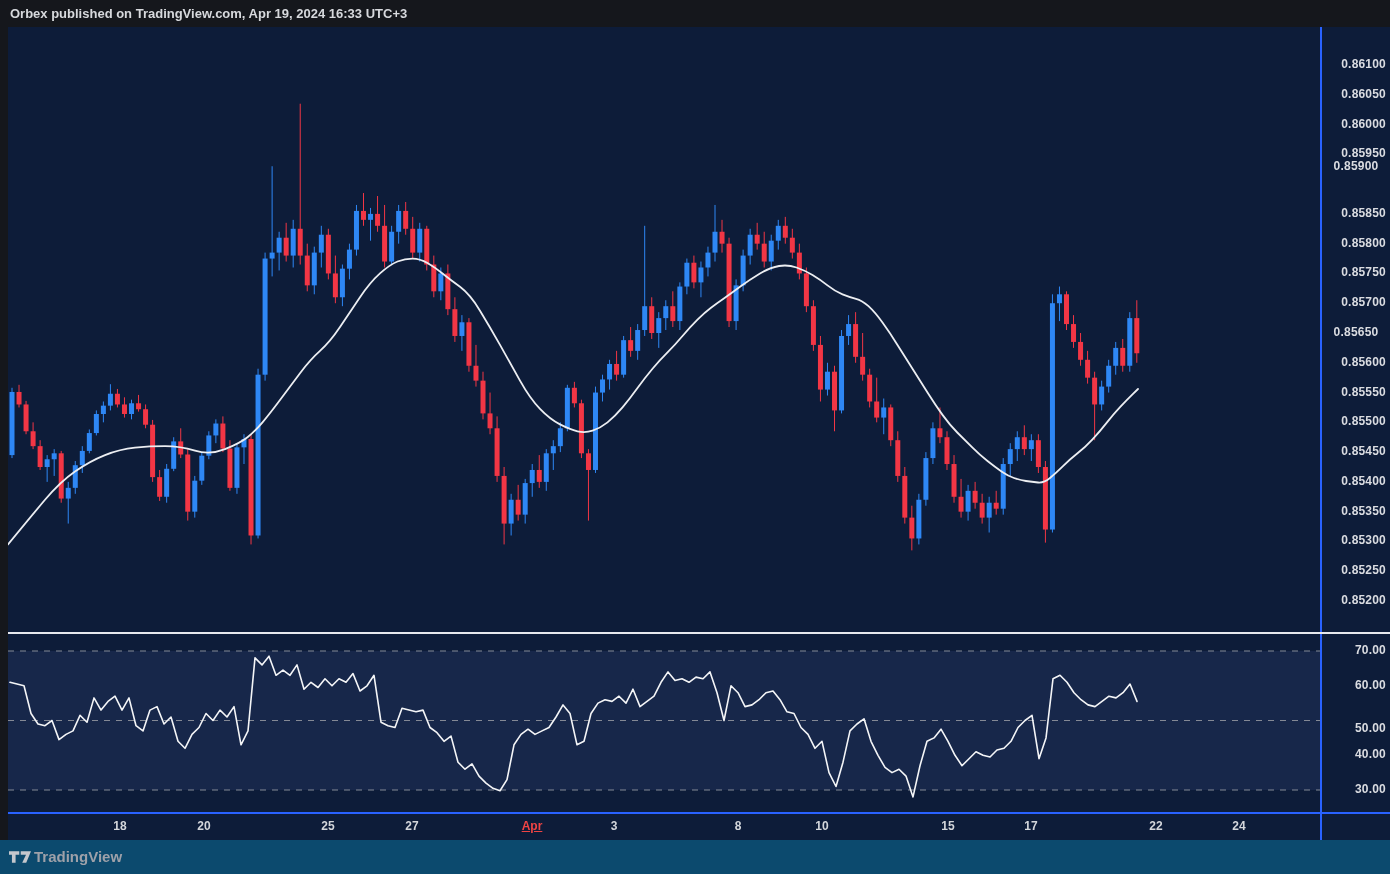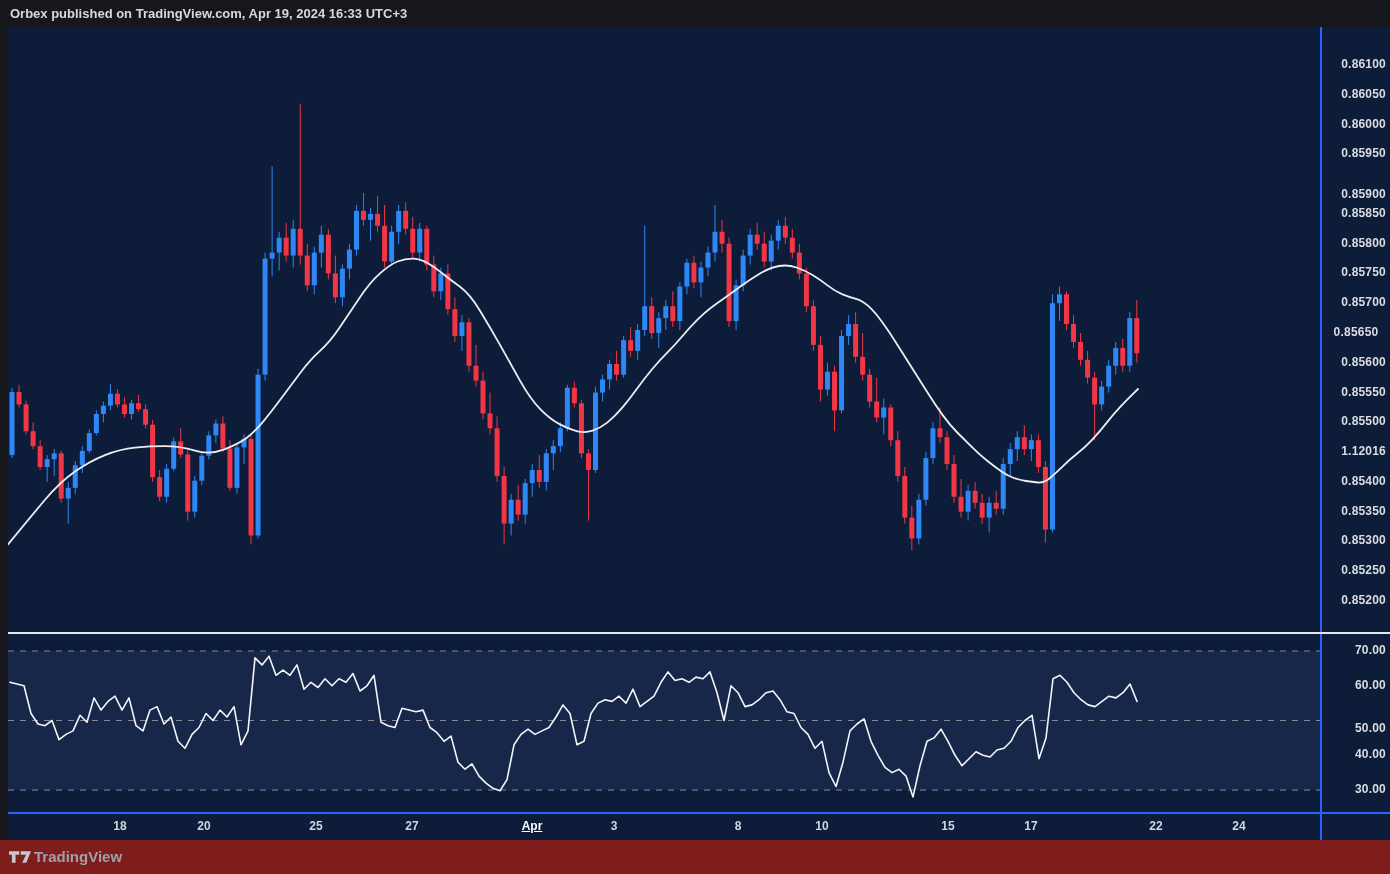--- a/index.html
+++ b/index.html
@@ -19,21 +19,21 @@
   .vline{position:absolute;left:1312px;top:0;width:2px;height:813px;background:#2962ff;z-index:5;}
   .hline-ax{position:absolute;left:0;top:785px;width:1382px;height:2px;background:#2962ff;z-index:5;}
   
   .price-axis{position:absolute;left:1314px;top:0;width:68px;height:785px;}
   .tick-p{position:absolute;right:4px;width:60px;text-align:right;font-size:12px;
           font-weight:600;color:#dadce1;letter-spacing:.2px;white-space:nowrap;}
   .time-axis{position:absolute;left:0;top:787px;width:1382px;height:26px;margin-left:8px;}
   .tick-t{position:absolute;top:5px;transform:translateX(-50%);font-size:12px;
           font-weight:600;color:#d3d6db;white-space:nowrap;}
   
-  .bottombar{position:absolute;left:0;top:840px;width:1390px;height:34px;background:#7f1d1d;}
+  .bottombar{position:absolute;left:0;top:840px;width:1390px;height:34px;background:#0c4a6e;}
   .brand{position:absolute;left:34px;top:8px;font-size:15px;font-weight:700;color:#9ea1a9;}
   .tvlogo{position:absolute;left:9px;top:8px;}
 </style>
 </head>
 <body>
 
 <div class="page">
 
   <div class="titlebar">
     <div class="t">Orbex published on TradingView.com, Apr 19, 2024 16:33 UTC+3</div>
@@ -380,53 +380,53 @@
 
     <div class="vline"></div>
 
     <div class="price-axis">
 
       <div>
           <div class="tick-p" style="top: 30px;">0.86100</div>
           <div class="tick-p" style="top: 59.7778px;">0.86050</div>
           <div class="tick-p" style="top: 89.5556px;">0.86000</div>
           <div class="tick-p" style="top: 119.333px;">0.85950</div>
-          <div class="tick-p" style="top: 160px;">0.85900</div>
+          <div class="tick-p" style="top: 132px; text-align: center;">0.85900</div>
           <div class="tick-p" style="top: 178.889px;">0.85850</div>
           <div class="tick-p" style="top: 208.667px;">0.85800</div>
           <div class="tick-p" style="top: 238.444px;">0.85750</div>
           <div class="tick-p" style="top: 268.222px;">0.85700</div>
           <div class="tick-p" style="top: 298px; text-align: center;">0.85650</div>
           <div class="tick-p" style="top: 327.778px;">0.85600</div>
           <div class="tick-p" style="top: 357.556px;">0.85550</div>
           <div class="tick-p" style="top: 387.333px;">0.85500</div>
-          <div class="tick-p" style="top: 417.111px;">1.12016</div>
+          <div class="tick-p" style="top: 417.111px;">0.85450</div>
           <div class="tick-p" style="top: 446.889px;">0.85400</div>
           <div class="tick-p" style="top: 476.667px;">0.85350</div>
           <div class="tick-p" style="top: 506.444px;">0.85300</div>
           <div class="tick-p" style="top: 536.222px;">0.85250</div>
           <div class="tick-p" style="top: 566px;">0.85200</div>
         </div>
       <div>
           <div class="tick-p" style="top: 616px;">70.00</div>
           <div class="tick-p" style="top: 650.75px;">60.00</div>
           <div class="tick-p" style="top: 694px;">50.00</div>
           <div class="tick-p" style="top: 720.25px;">40.00</div>
           <div class="tick-p" style="top: 755px;">30.00</div>
         </div>
     </div>
 
     <div class="hline-ax"></div>
 
     <div class="time-axis">
         <div class="tick-t" style="left: 104px;">18</div>
         <div class="tick-t" style="left: 188px;">20</div>
-        <div class="tick-t" style="left: 300px; text-align: right;">25</div>
+        <div class="tick-t" style="left: 312px; text-align: right;">25</div>
         <div class="tick-t" style="left: 396px;">27</div>
-        <div class="tick-t" style="left: 516px; color: #ffffff; font-weight: 700; text-decoration: underline;">Apr</div>
+        <div class="tick-t" style="left: 516px; color: #ef4444; font-weight: 700; text-decoration: underline;">Apr</div>
         <div class="tick-t" style="left: 598px;">3</div>
         <div class="tick-t" style="left: 722px;">8</div>
         <div class="tick-t" style="left: 806px;">10</div>
         <div class="tick-t" style="left: 932px;">15</div>
         <div class="tick-t" style="left: 1015px;">17</div>
         <div class="tick-t" style="left: 1140px;">22</div>
         <div class="tick-t" style="left: 1223px;">24</div>
       </div>
   </div>
 

